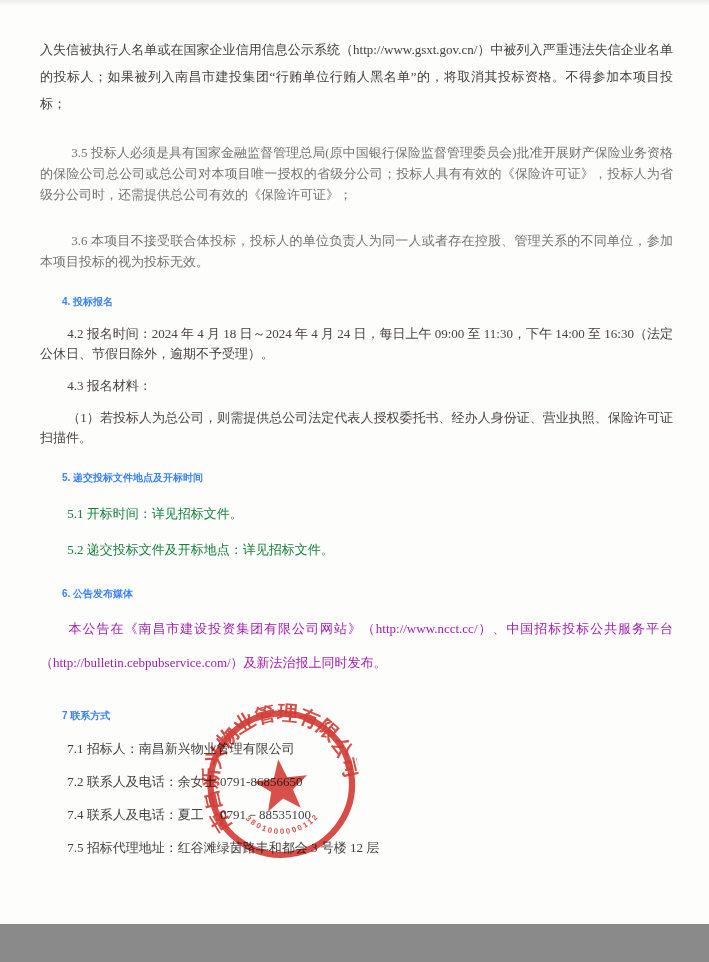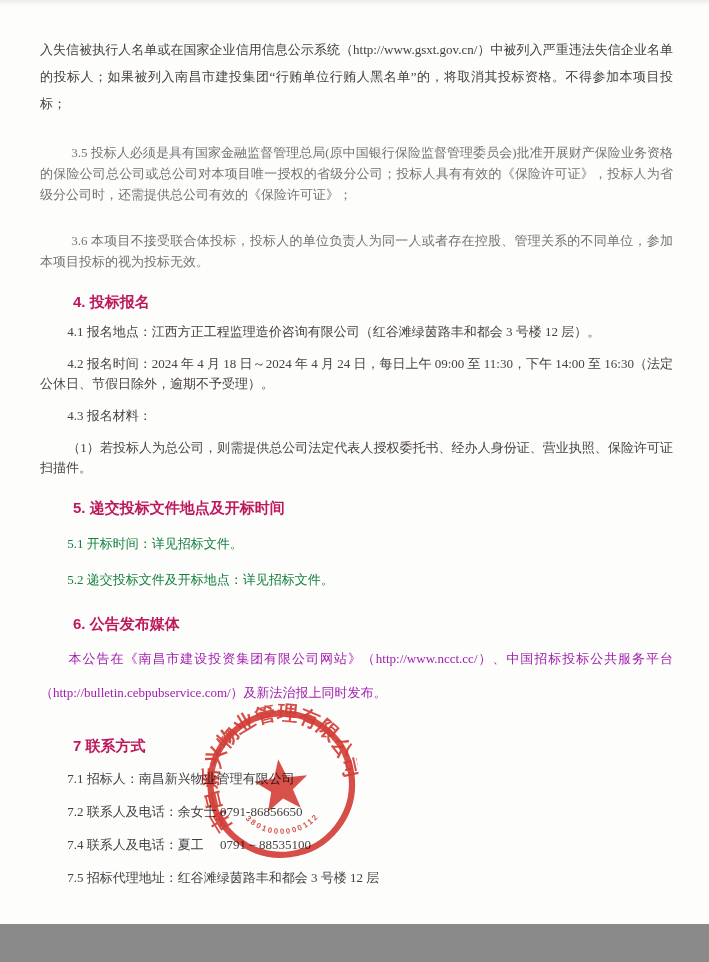--- a/index.html
+++ b/index.html
@@ -17,21 +17,21 @@
   }
   .page::before{
     content:"";position:absolute;top:0;left:0;right:0;height:6px;
     background:linear-gradient(#ececea,#fdfdfc);pointer-events:none;
   }
   p{margin:0;text-align:justify;}
   .para{line-height:27px;}
   .clause{line-height:21px;text-indent:2.4em;margin-top:25px;color:#737373;}
   .heading{
     font-family:"Liberation Sans","DejaVu Sans",sans-serif;
-    font-weight:bold;color:#be185d;font-size:15px;
+    font-weight:bold;color:#3b82f6;font-size:10px;
     text-indent:2.2em;line-height:20px;
   }
   .h4{margin-top:20px;}
   .h5{margin-top:20px;}
   .h6{margin-top:24px;}
   .h7{margin-top:26px;}
   .item{line-height:20px;text-indent:2.1em;margin-top:12px;color:#4a423e;}
   .item-first{margin-top:10px;}
   .spaced{line-height:20px;text-indent:2.1em;margin-top:16px;color:#15803d;}
   .media-para{line-height:34px;text-indent:2.2em;margin-top:8px;color:#a21caf;}
@@ -47,21 +47,20 @@
 <body>
 
 <div class="page">
 
   <p class="para">入失信被执行人名单或在国家企业信用信息公示系统（http://www.gsxt.gov.cn/）中被列入严重违法失信企业名单的投标人；如果被列入南昌市建投集团“行贿单位行贿人黑名单”的，将取消其投标资格。不得参加本项目投标；</p>
 
   <p class="clause">3.5 投标人必须是具有国家金融监督管理总局(原中国银行保险监督管理委员会)批准开展财产保险业务资格的保险公司总公司或总公司对本项目唯一授权的省级分公司；投标人具有有效的《保险许可证》，投标人为省级分公司时，还需提供总公司有效的《保险许可证》；</p>
   <p class="clause">3.6 本项目不接受联合体投标，投标人的单位负责人为同一人或者存在控股、管理关系的不同单位，参加本项目投标的视为投标无效。</p>
 
   <p class="heading h4">4. 投标报名</p>
-  <p class="item item-first">4.1 报名地点：江西方正工程监理造价咨询有限公司（红谷滩绿茵路丰和都会 3 号楼 12 层）。</p>
   <p class="item">4.2 报名时间：2024 年 4 月 18 日～2024 年 4 月 24 日，每日上午 09:00 至 11:30，下午 14:00 至 16:30（法定公休日、节假日除外，逾期不予受理）。</p>
   <p class="item">4.3 报名材料：</p>
   <p class="item">（1）若投标人为总公司，则需提供总公司法定代表人授权委托书、经办人身份证、营业执照、保险许可证扫描件。</p>
 
   <p class="heading h5">5. 递交投标文件地点及开标时间</p>
   <p class="spaced">5.1 开标时间：详见招标文件。</p>
   <p class="spaced">5.2 递交投标文件及开标地点：详见招标文件。</p>
 
   <p class="heading h6">6. 公告发布媒体</p>
   <p class="media-para">本公告在《南昌市建设投资集团有限公司网站》（http://www.ncct.cc/）、中国招标投标公共服务平台（http://bulletin.cebpubservice.com/）及新法治报上同时发布。</p>

